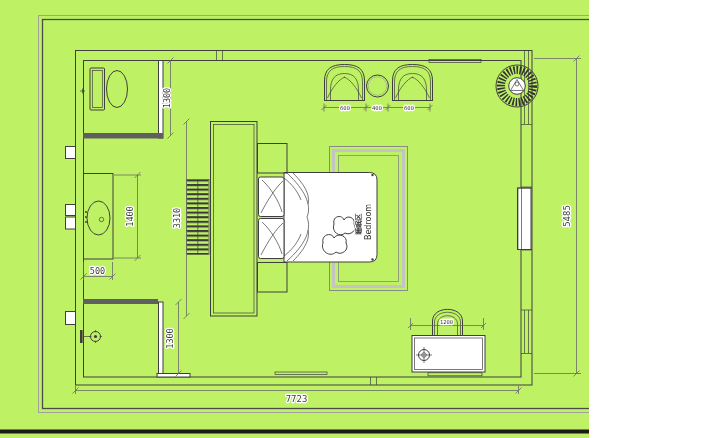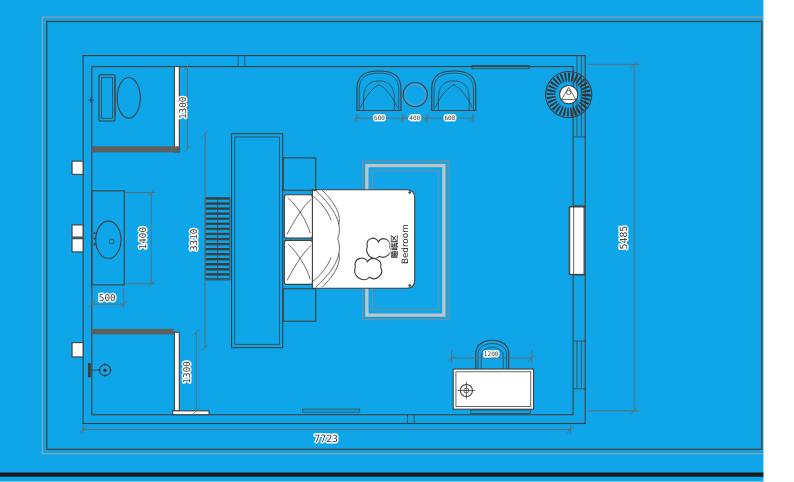--- a/index.html
+++ b/index.html
@@ -1,16 +1,16 @@
 <!DOCTYPE html>
 <html style="--line: #3f3f3f; --wall-dark: #5f5f5f; --rug-band: #c4c4c4; --frame-outer: #a0a0a0; --frame-inner: #4a4a4a; --ground-bar: #1b1b1b;"><head>
 <meta charset="utf-8">
 <style>
   html,body{margin:0;padding:0;background:#ffffff;}
-  .stage{position:relative;width:694px;height:438px;background:#0ea5e9;overflow:hidden;
+  .stage{position:relative;width:589px;height:438px;background:#bef264;overflow:hidden;
          font-family:"DejaVu Sans",sans-serif;}
   svg{position:absolute;left:0;top:0;}
   .ln   {stroke:var(--line,#3f3f3f);fill:none;stroke-width:1;}
   .lnf  {stroke:var(--line,#3f3f3f);fill:#fff;stroke-width:1;}
   .thin {stroke:var(--line,#3f3f3f);fill:none;stroke-width:.7;}
   .thick{fill:var(--wall-dark,#5f5f5f);stroke:none;}
   .dim  {stroke:#6a6a6a;fill:none;stroke-width:.8;}
   .dimtxt{font-family:"DejaVu Sans Mono",monospace;fill:#3d3d3d;
           paint-order:stroke;stroke:#fff;stroke-width:2.6px;stroke-linejoin:round;}
   .lbltxt{font-family:"DejaVu Sans",sans-serif;fill:#2f2f2f;

